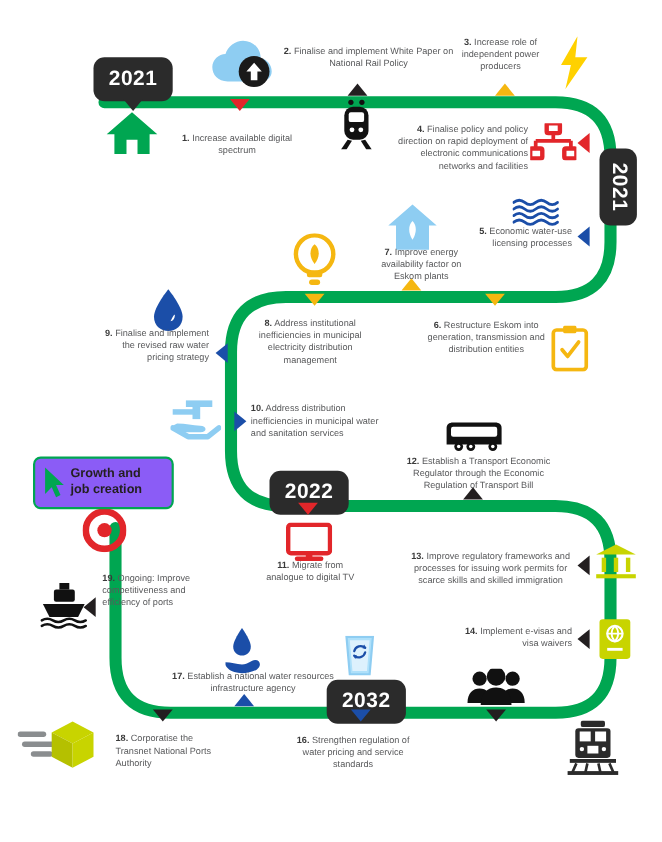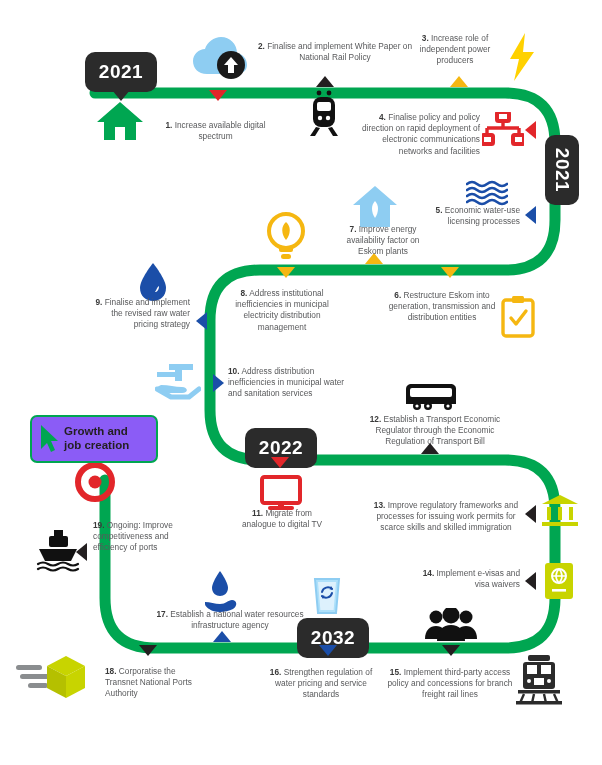--- a/index.html
+++ b/index.html
@@ -317,23 +317,20 @@
     <span>Establish a Transport Economic Regulator through the Economic Regulation of Transport Bill</span></div>
 
   <div class="cap c" style="left:371px;top:500px;width:150px;">
     <b>13.</b>
     <span>Improve regulatory frameworks and processes for issuing work permits for scarce skills and skilled immigration</span></div>
 
   <div class="cap r" style="left:412px;top:568px;width:108px;">
     <b>14.</b>
     <span>Implement e-visas and visa waivers</span></div>
 
-  <div class="cap c" style="left:386px;top:667px;width:128px;">
-    <b>15.</b>
-    <span>Implement third-party access policy and concessions for branch freight rail lines</span></div>
 
   <div class="cap c" style="left:266px;top:667px;width:110px;">
     <b>16.</b>
     <span>Strengthen regulation of water pricing and service standards</span></div>
 
   <div class="cap c" style="left:155px;top:609px;width:150px;">
     <b>17.</b>
     <span>Establish a national water resources infrastructure agency</span></div>
 
   <div class="cap l" style="left:105px;top:666px;width:92px;">

